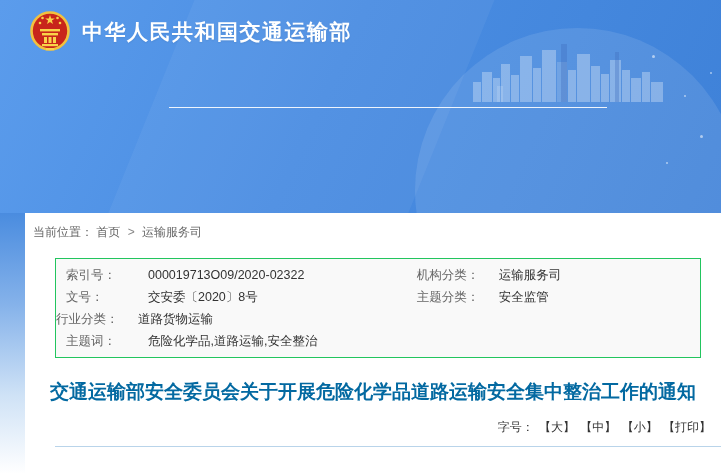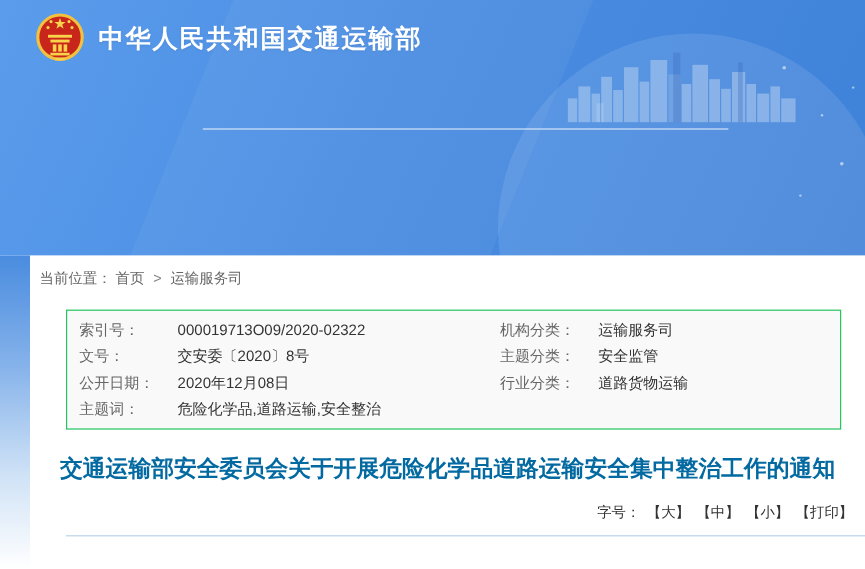--- a/index.html
+++ b/index.html
@@ -219,24 +219,20 @@
         <div class="mcell left">
           <span class="mlabel">文号：</span>
           <span class="mvalue">交安委〔2020〕8号</span>
         </div>
         <div class="mcell right">
           <span class="mlabel">主题分类：</span>
           <span class="mvalue">安全监管</span>
         </div>
       </div>
       <div class="mrow">
-        <div class="mcell left">
-          <span class="mlabel">公开日期：</span>
-          <span class="mvalue">2020年12月08日</span>
-        </div>
         <div class="mcell right">
           <span class="mlabel">行业分类：</span>
           <span class="mvalue">道路货物运输</span>
         </div>
       </div>
       <div class="mrow">
         <div class="mcell left">
           <span class="mlabel">主题词：</span>
           <span class="mvalue">危险化学品,道路运输,安全整治</span>
         </div>

